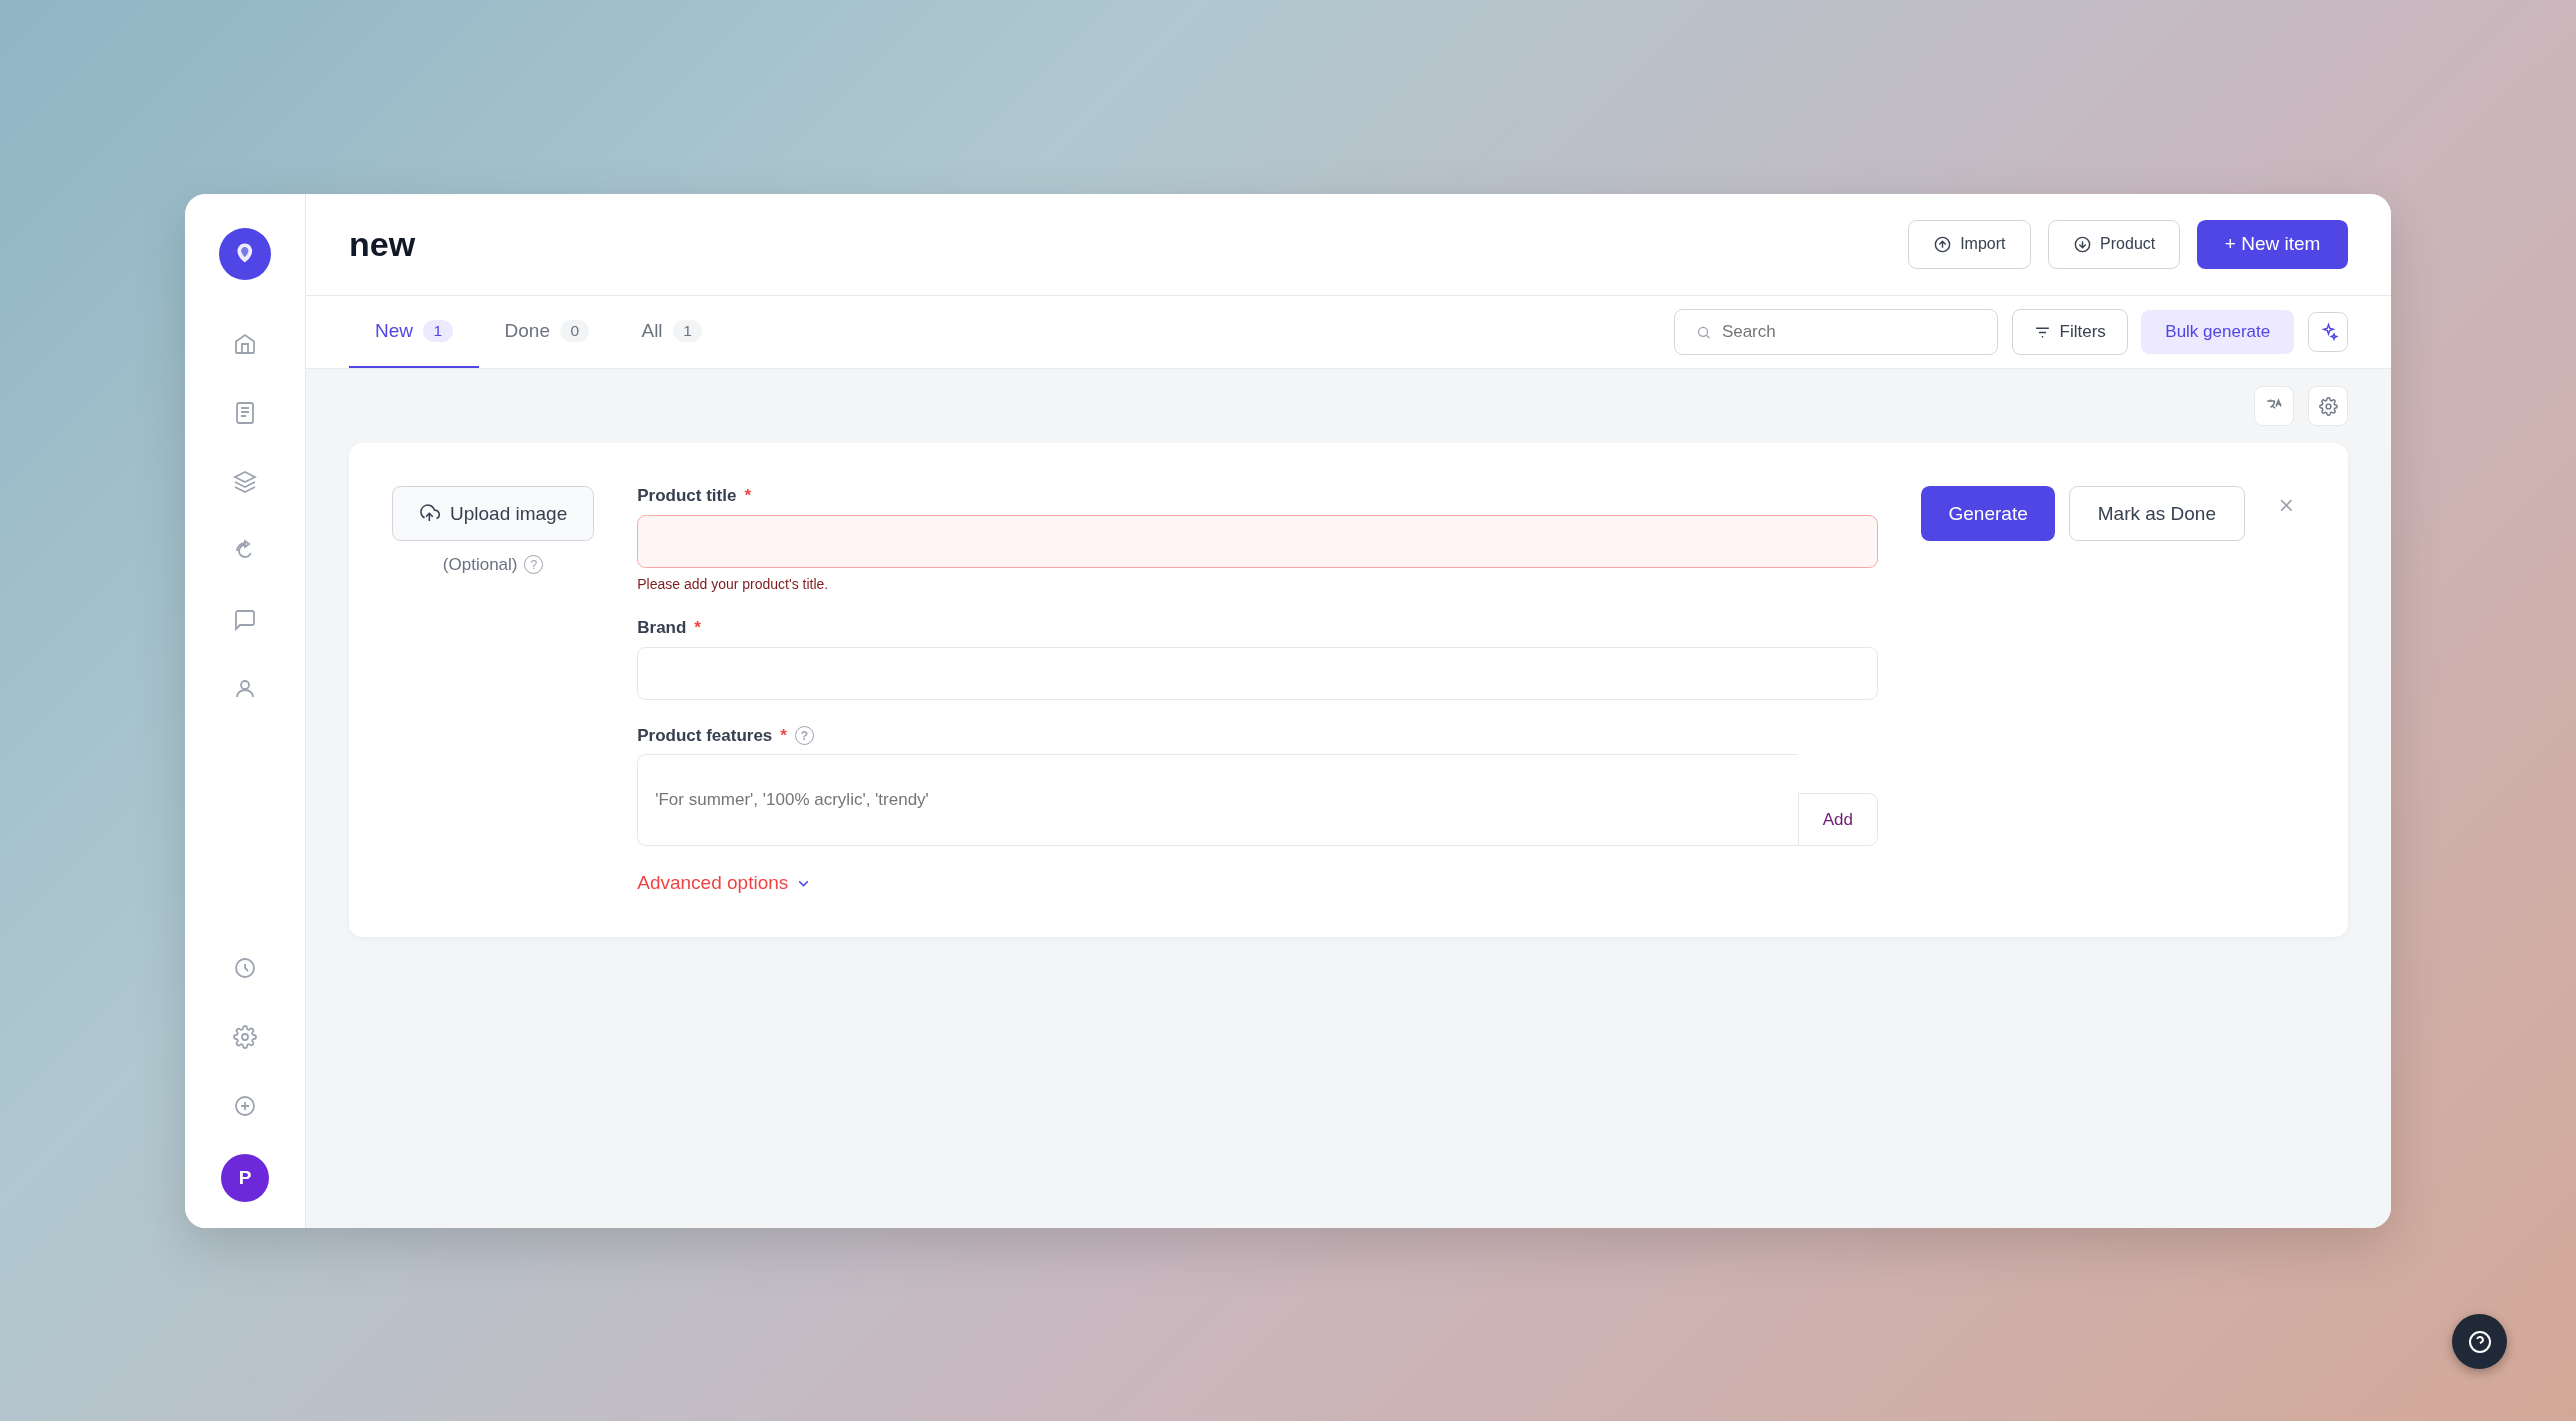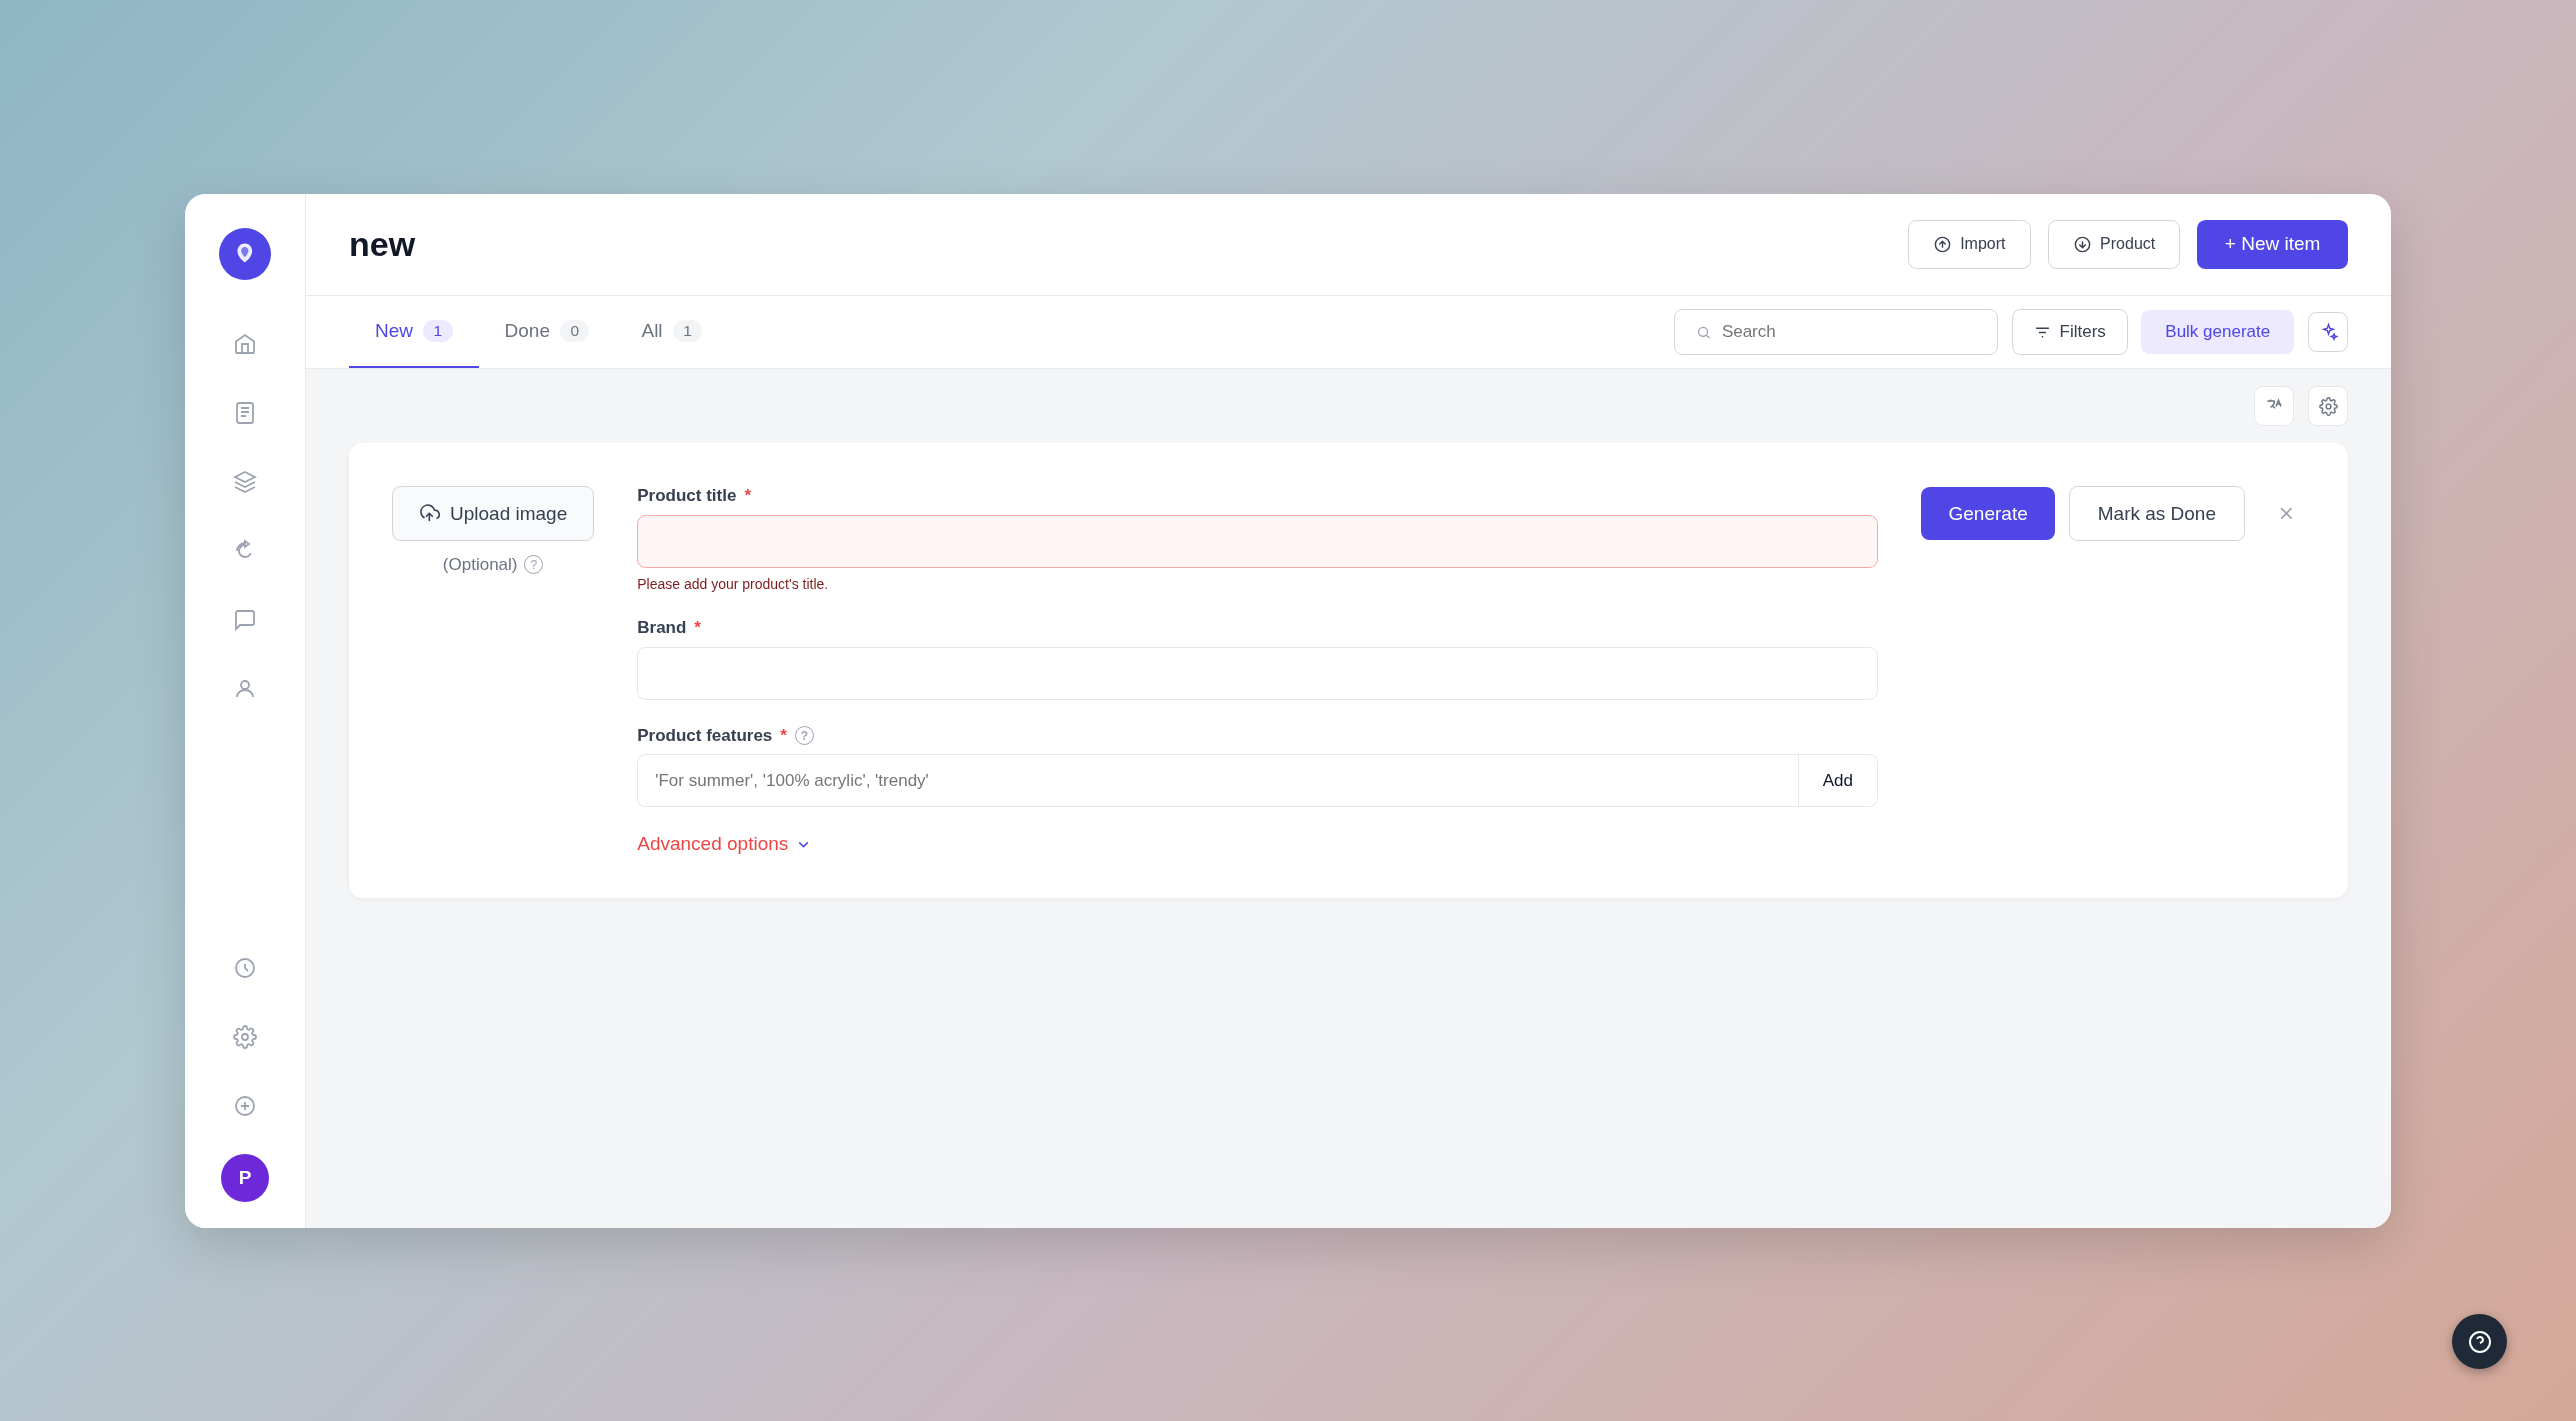--- a/index.html
+++ b/index.html
@@ -346,41 +346,41 @@
       outline: none;
       color: #9ca3af;
     }
     .btn-add {
       padding: 15.5px 24px;
       background: #ffffff;
       border: 1.3px solid #e5e7eb;
       border-radius: 0 8.6px 8.6px 0;
       font-size: 17px;
       cursor: pointer;
-      color: #0f172a;
-      font-weight: 500;
+      color: #701a75;
+      font-weight: 500;
+      margin-top: 39px;
     }
     .advanced-options-btn {
       display: flex;
       align-items: center;
       gap: 6.9px;
       background: none;
       border: none;
       color: #ef4444;
       font-size: 19px;
       cursor: pointer;
       font-weight: 500;
       padding: 0;
     }
     
     .card-actions {
       display: flex;
       gap: 13.8px;
       flex-shrink: 0;
-      align-items: center;
     }
     .btn-generate {
       padding: 15.5px 27.6px;
       background: #4f46e5;
       border: none;
       border-radius: 8.6px;
       font-size: 19px;
       color: white;
       cursor: pointer;
       font-weight: 500;

